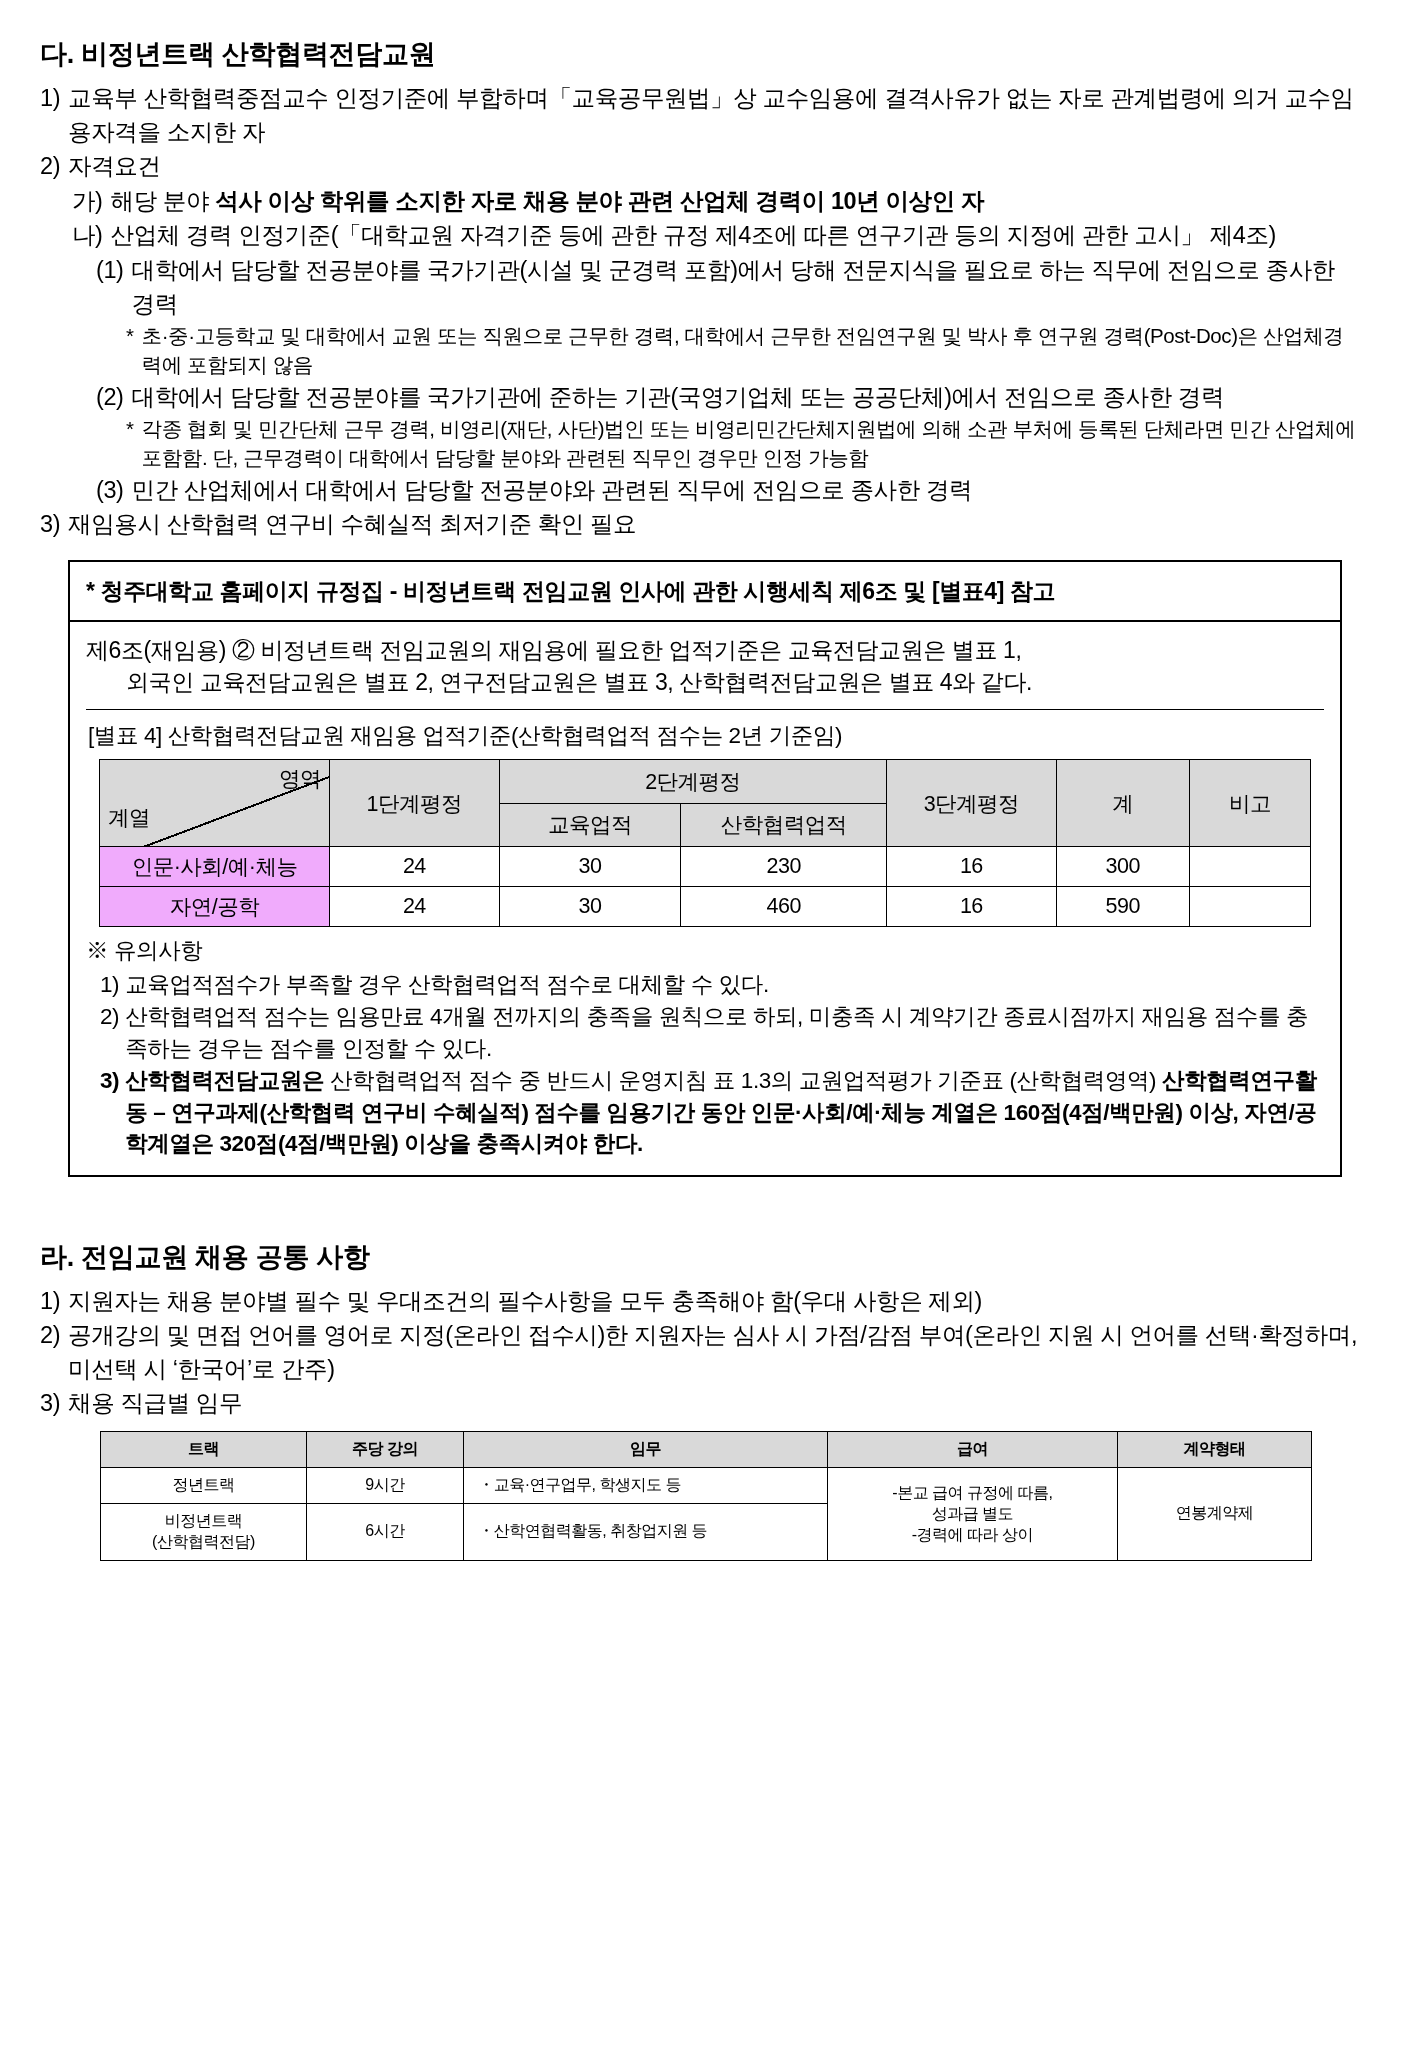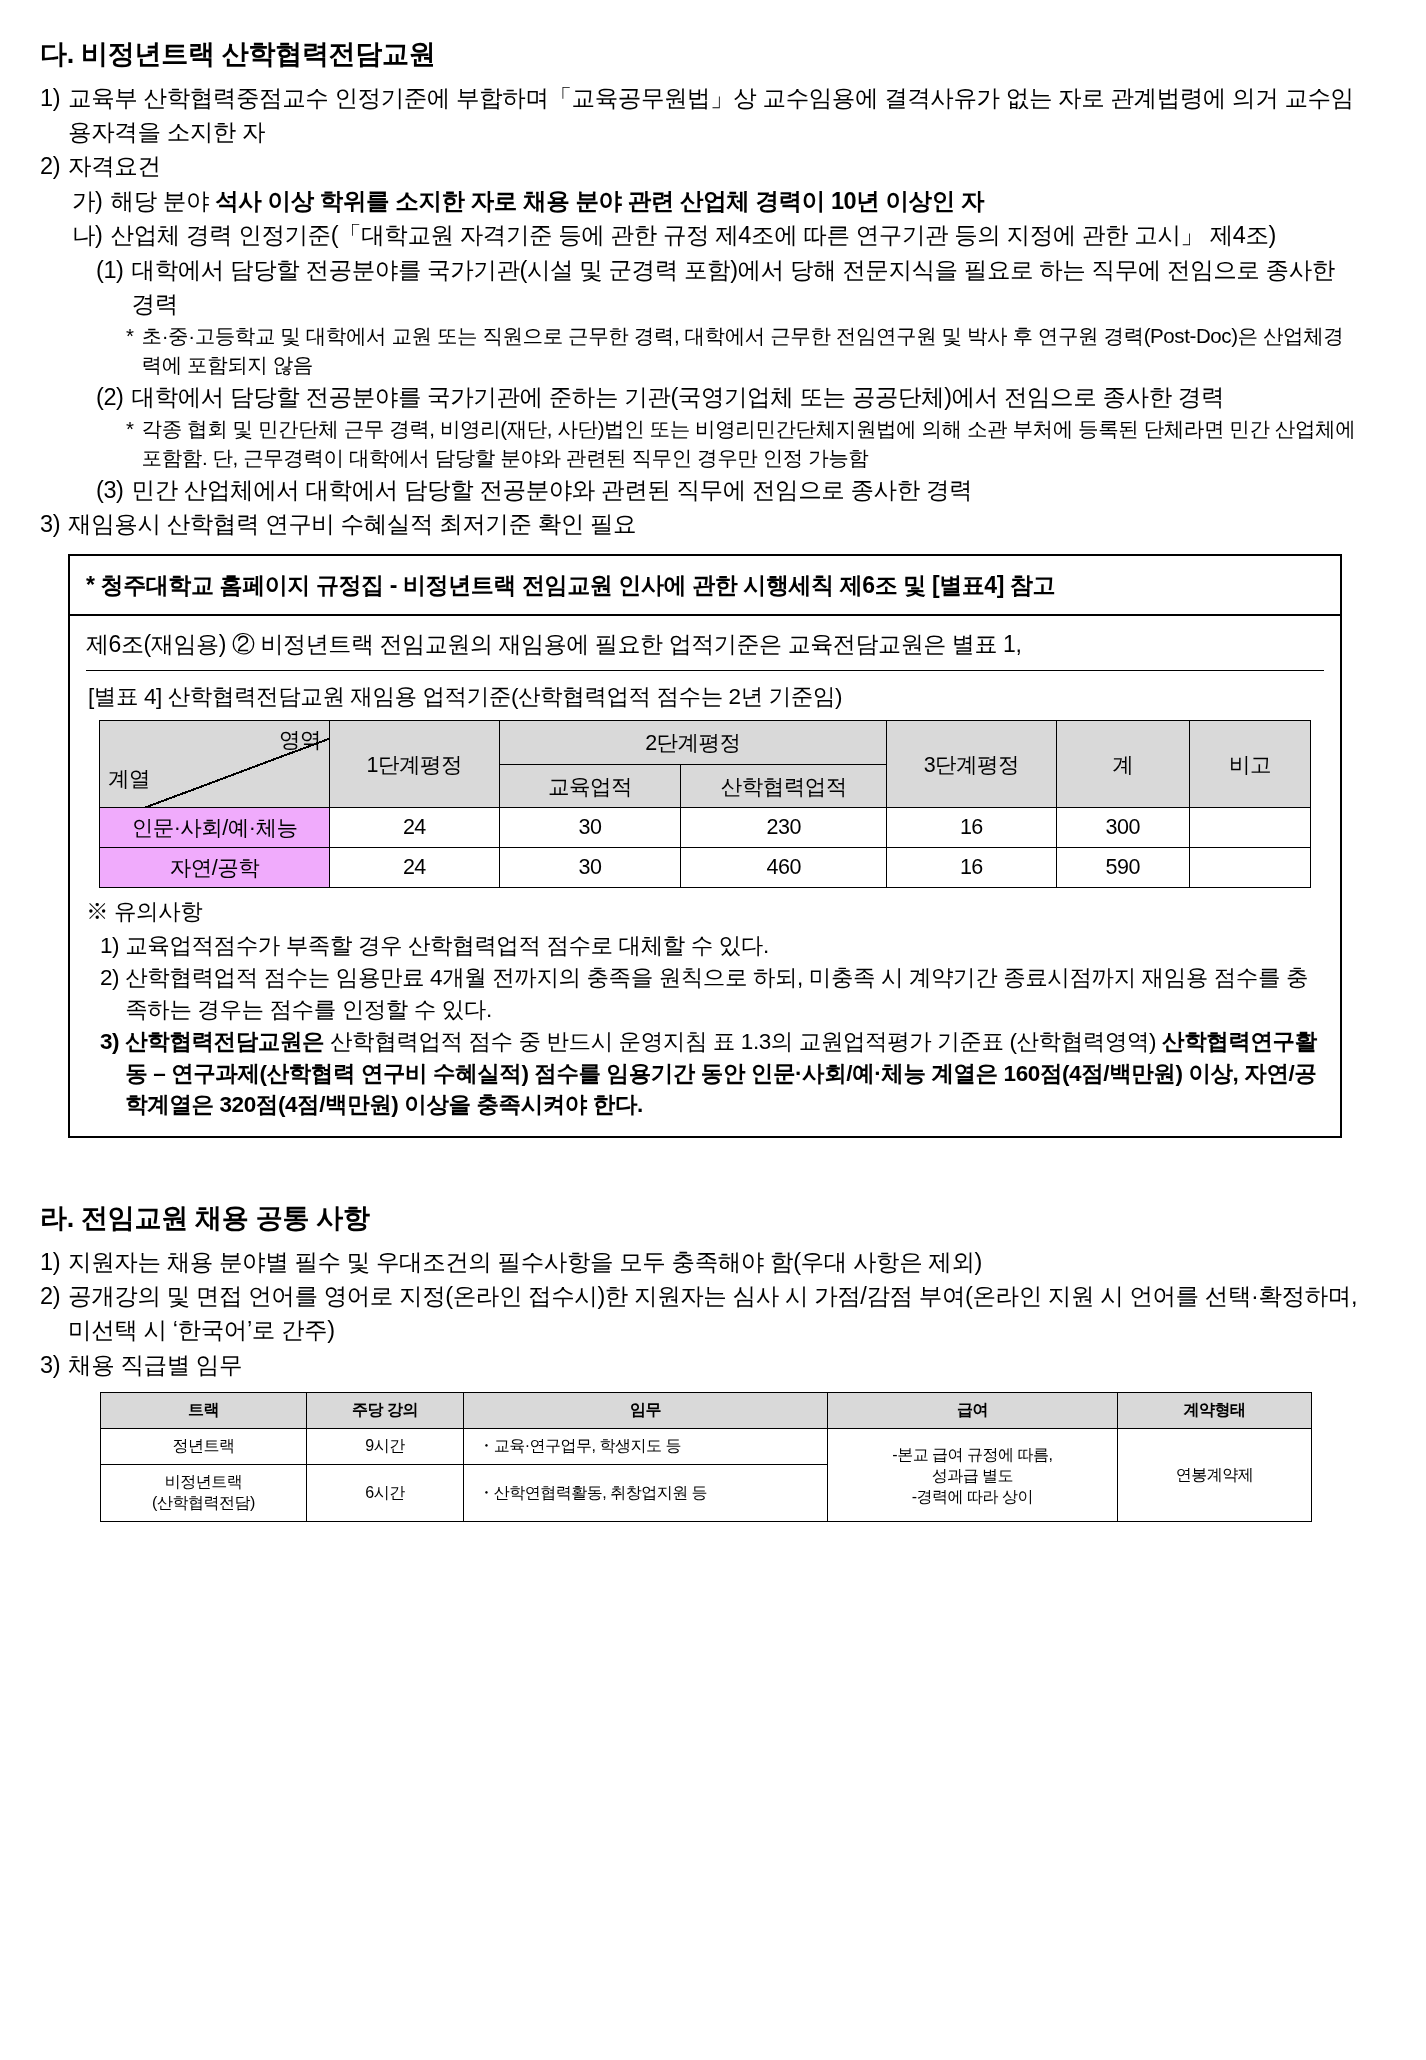--- a/index.html
+++ b/index.html
@@ -47,21 +47,21 @@
   .lvl3 { margin-left: 56px; }
   .lvl4 { margin-left: 86px; }
   .b { font-weight: bold; }
   .small {
     font-size: 20.5px;
     line-height: 1.4;
   }
   
   .reg-box {
     border: 2px solid #000;
-    margin: 12px 20px 0 28px;
+    margin: 18px 20px 0 28px;
     box-sizing: border-box;
   }
   .reg-title {
     border-bottom: 2px solid #000;
     font-size: 23px;
     font-weight: bold;
     padding: 14px 16px 13px 16px;
     letter-spacing: -0.4px;
   }
   .reg-body {
@@ -240,20 +240,21 @@
   <div class="line lvl1">
     <span class="marker">3)</span>
     <span class="txt">재임용시 산학협력 연구비 수혜실적 최저기준 확인 필요</span>
   </div>
 
   <div class="reg-box">
     <div class="reg-title">* 청주대학교 홈페이지 규정집 - 비정년트랙 전임교원 인사에 관한 시행세칙 제6조 및 [별표4] 참고</div>
     <div class="reg-body">
       <div class="reg-p">
         <span>제6조(재임용) ② 비정년트랙 전임교원의 재임용에 필요한 업적기준은 교육전담교원은 별표 1,</span>
+        <span class="cont">외국인 교육전담교원은 별표 2, 연구전담교원은 별표 3, 산학협력전담교원은 별표 4와 같다.</span>
       </div>
 
       <div class="reg-sep"></div>
 
       <div class="tbl-caption">[별표 4] 산학협력전담교원 재임용 업적기준(산학협력업적 점수는 2년 기준임)</div>
 
       <table class="score">
         <colgroup>
           <col style="width:19%">
           <col style="width:14%">

